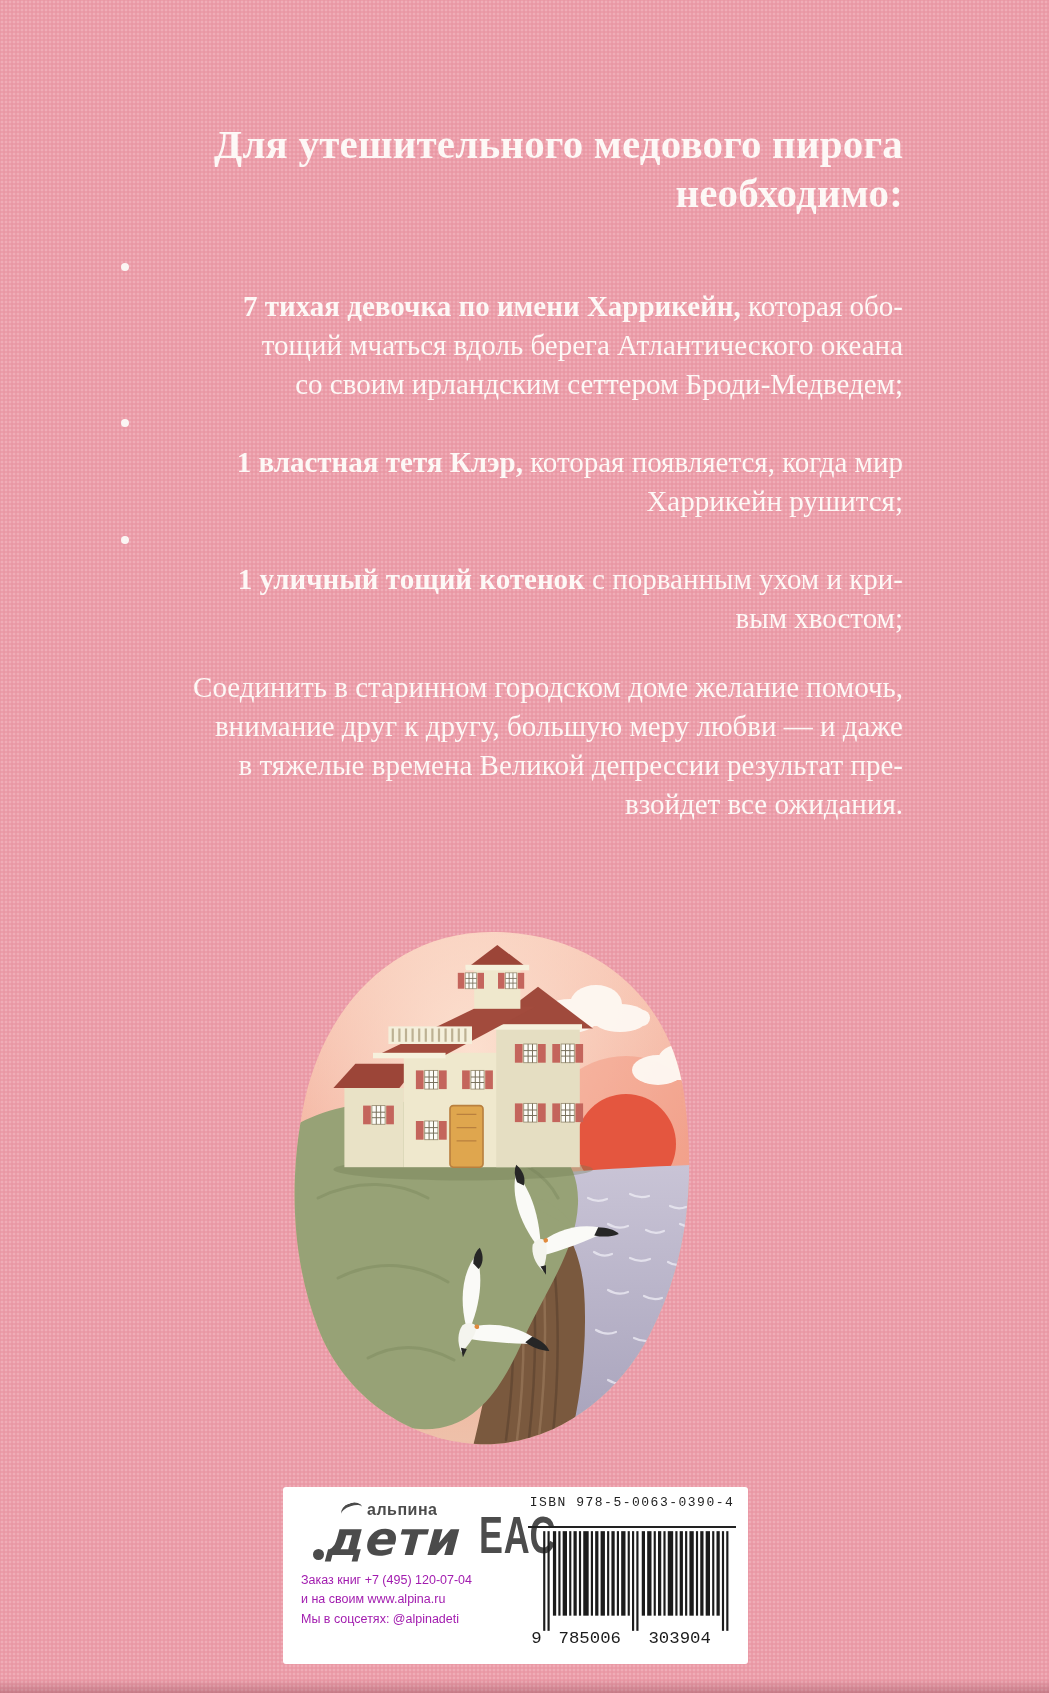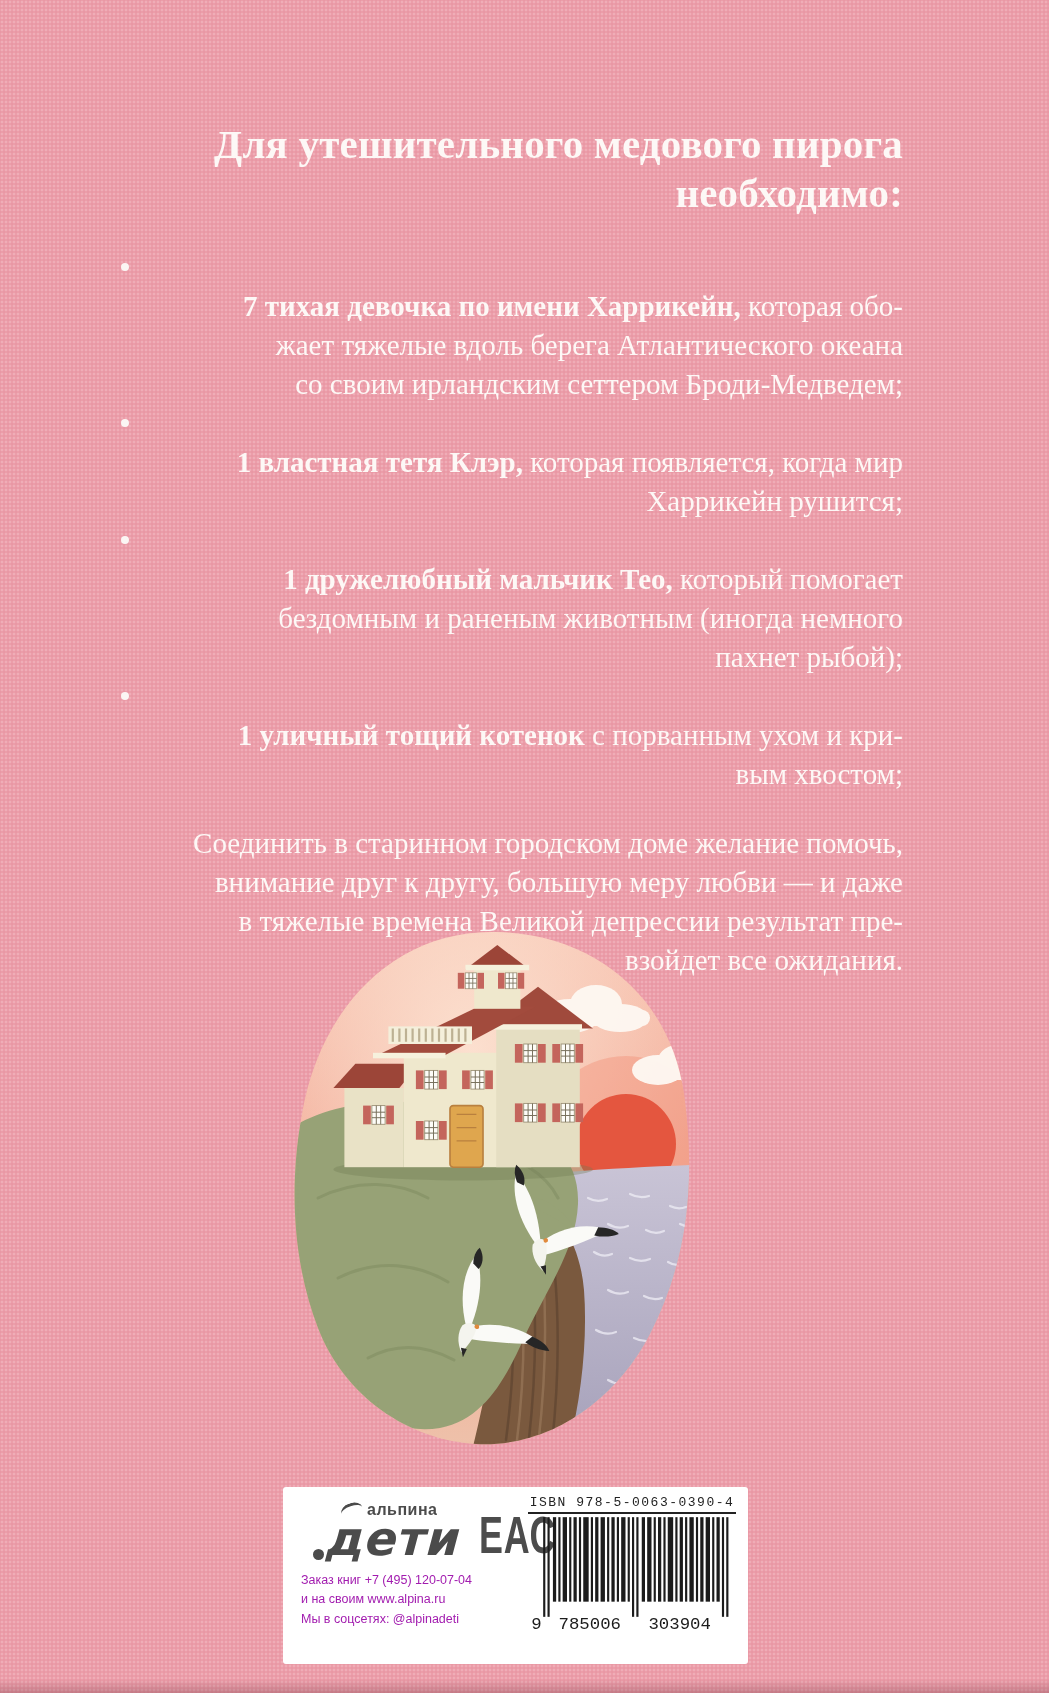--- a/index.html
+++ b/index.html
@@ -68,47 +68,42 @@
   .eac{
     position:absolute;left:196px;top:18px;font-size:46px;font-weight:bold;
     color:#4c4c4c;transform:scale(0.78,1.12);transform-origin:left top;
     font-family:"Liberation Sans", sans-serif;letter-spacing:1px;
   }
   .contacts{position:absolute;left:18px;top:84px;font-size:12.5px;line-height:1.55;color:#a21caf;}
   .barcode-block{position:absolute;right:12px;top:8px;width:208px;}
   .isbn{
     font-family:"Liberation Mono", monospace;font-size:13px;color:#222;
     text-align:center;letter-spacing:1.5px;border-bottom:2px solid #222;
-    padding-bottom:2px;white-space:nowrap;
+    padding-bottom:16px;white-space:nowrap;
   }
   .bars{display:block;margin-top:1px;}
 </style>
 </head>
 <body>
 
 <div class="cover">
 
   <div class="content">
     <h1 class="title">Для утешительного медового пирога
 необходимо:</h1>
 
     <div class="bullet-list">
       <div class="bullet-item">
         <span class="bullet-bold">7 тихая девочка по имени Харрикейн,</span><span> которая обо-
-жает тяжелые вдоль берега Атлантического океана
+тощий мчаться вдоль берега Атлантического океана
 со своим ирландским сеттером Броди-Медведем;</span>
       </div>
       <div class="bullet-item">
         <span class="bullet-bold">1 властная тетя Клэр,</span><span> которая появляется, когда мир
 Харрикейн рушится;</span>
-      </div>
-      <div class="bullet-item">
-        <span class="bullet-bold">1 дружелюбный мальчик Тео,</span><span> который помогает
-бездомным и раненым животным (иногда немного
-пахнет рыбой);</span>
       </div>
       <div class="bullet-item">
         <span class="bullet-bold">1 уличный тощий котенок</span><span> с порванным ухом и кри-
 вым хвостом;</span>
       </div>
     </div>
 
     <div class="paragraph">Соединить в старинном городском доме желание помочь,
 внимание друг к другу, большую меру любви — и даже
 в тяжелые времена Великой депрессии результат пре-

